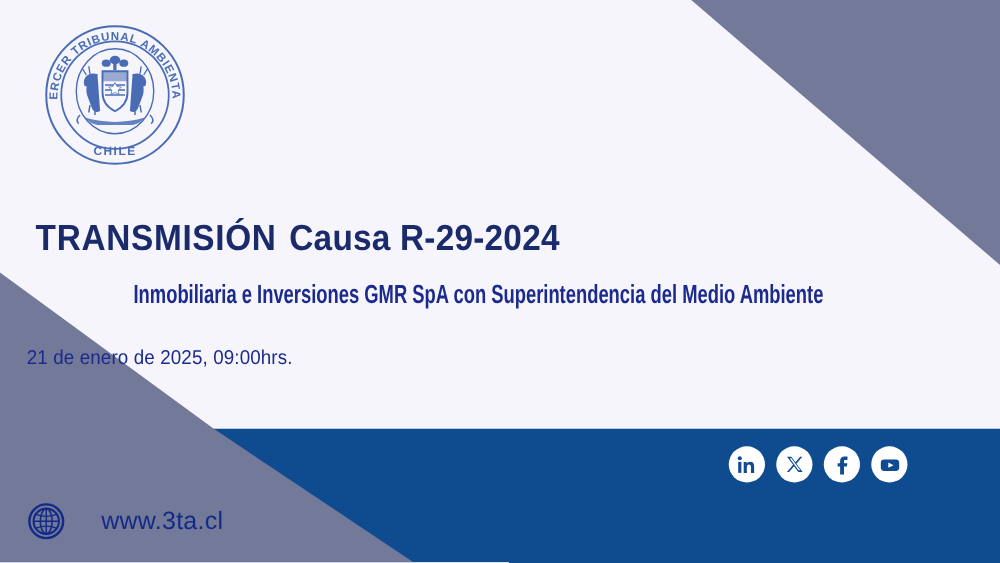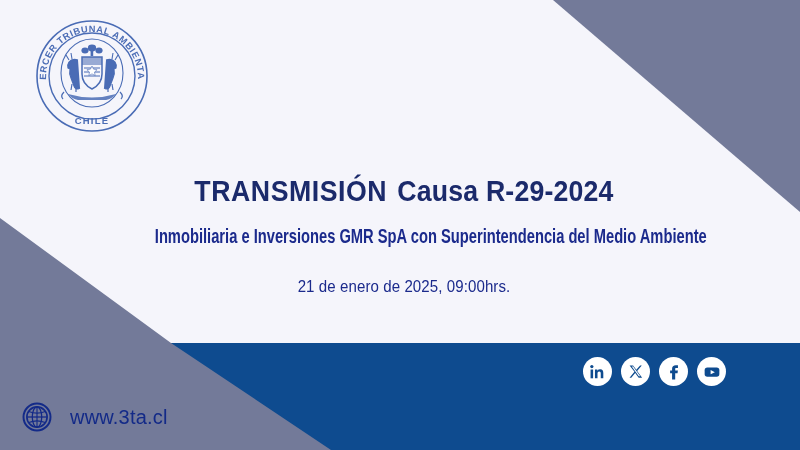--- a/index.html
+++ b/index.html
@@ -33,22 +33,21 @@
     width: 128px;
     height: 128px;
   }
 
   
   .text-block {
     position: absolute;
     left: 0;
     top: 176px;
     width: 712px;
-    text-align: center;
-    margin-left: 48px;
+    text-align: left;
   }
   .title-line {
     color: #1b2a6b;
     font-size: 29px;
     font-weight: bold;
     letter-spacing: 0.2px;
     line-height: 1.1;
     white-space: nowrap;
     transform: scaleX(0.92);
   }
@@ -97,21 +96,21 @@
     cursor: pointer;
   }
 
   
   .site-row {
     position: absolute;
     left: 22px;
     top: 402px;
     display: flex;
     align-items: center;
-    gap: 18px;
+    gap: 29px;
     cursor: pointer;
     justify-content: flex-end;
   }
   .site-url {
     color: #132a88;
     font-size: 20px;
     font-weight: normal;
     letter-spacing: 0.2px;
     white-space: nowrap;
   }

